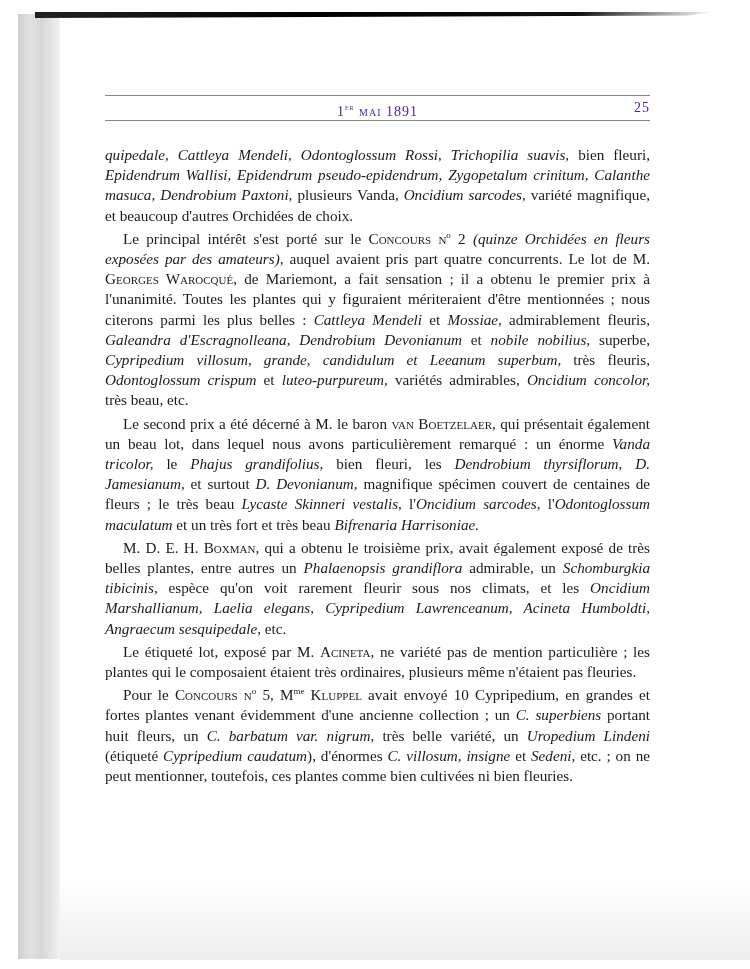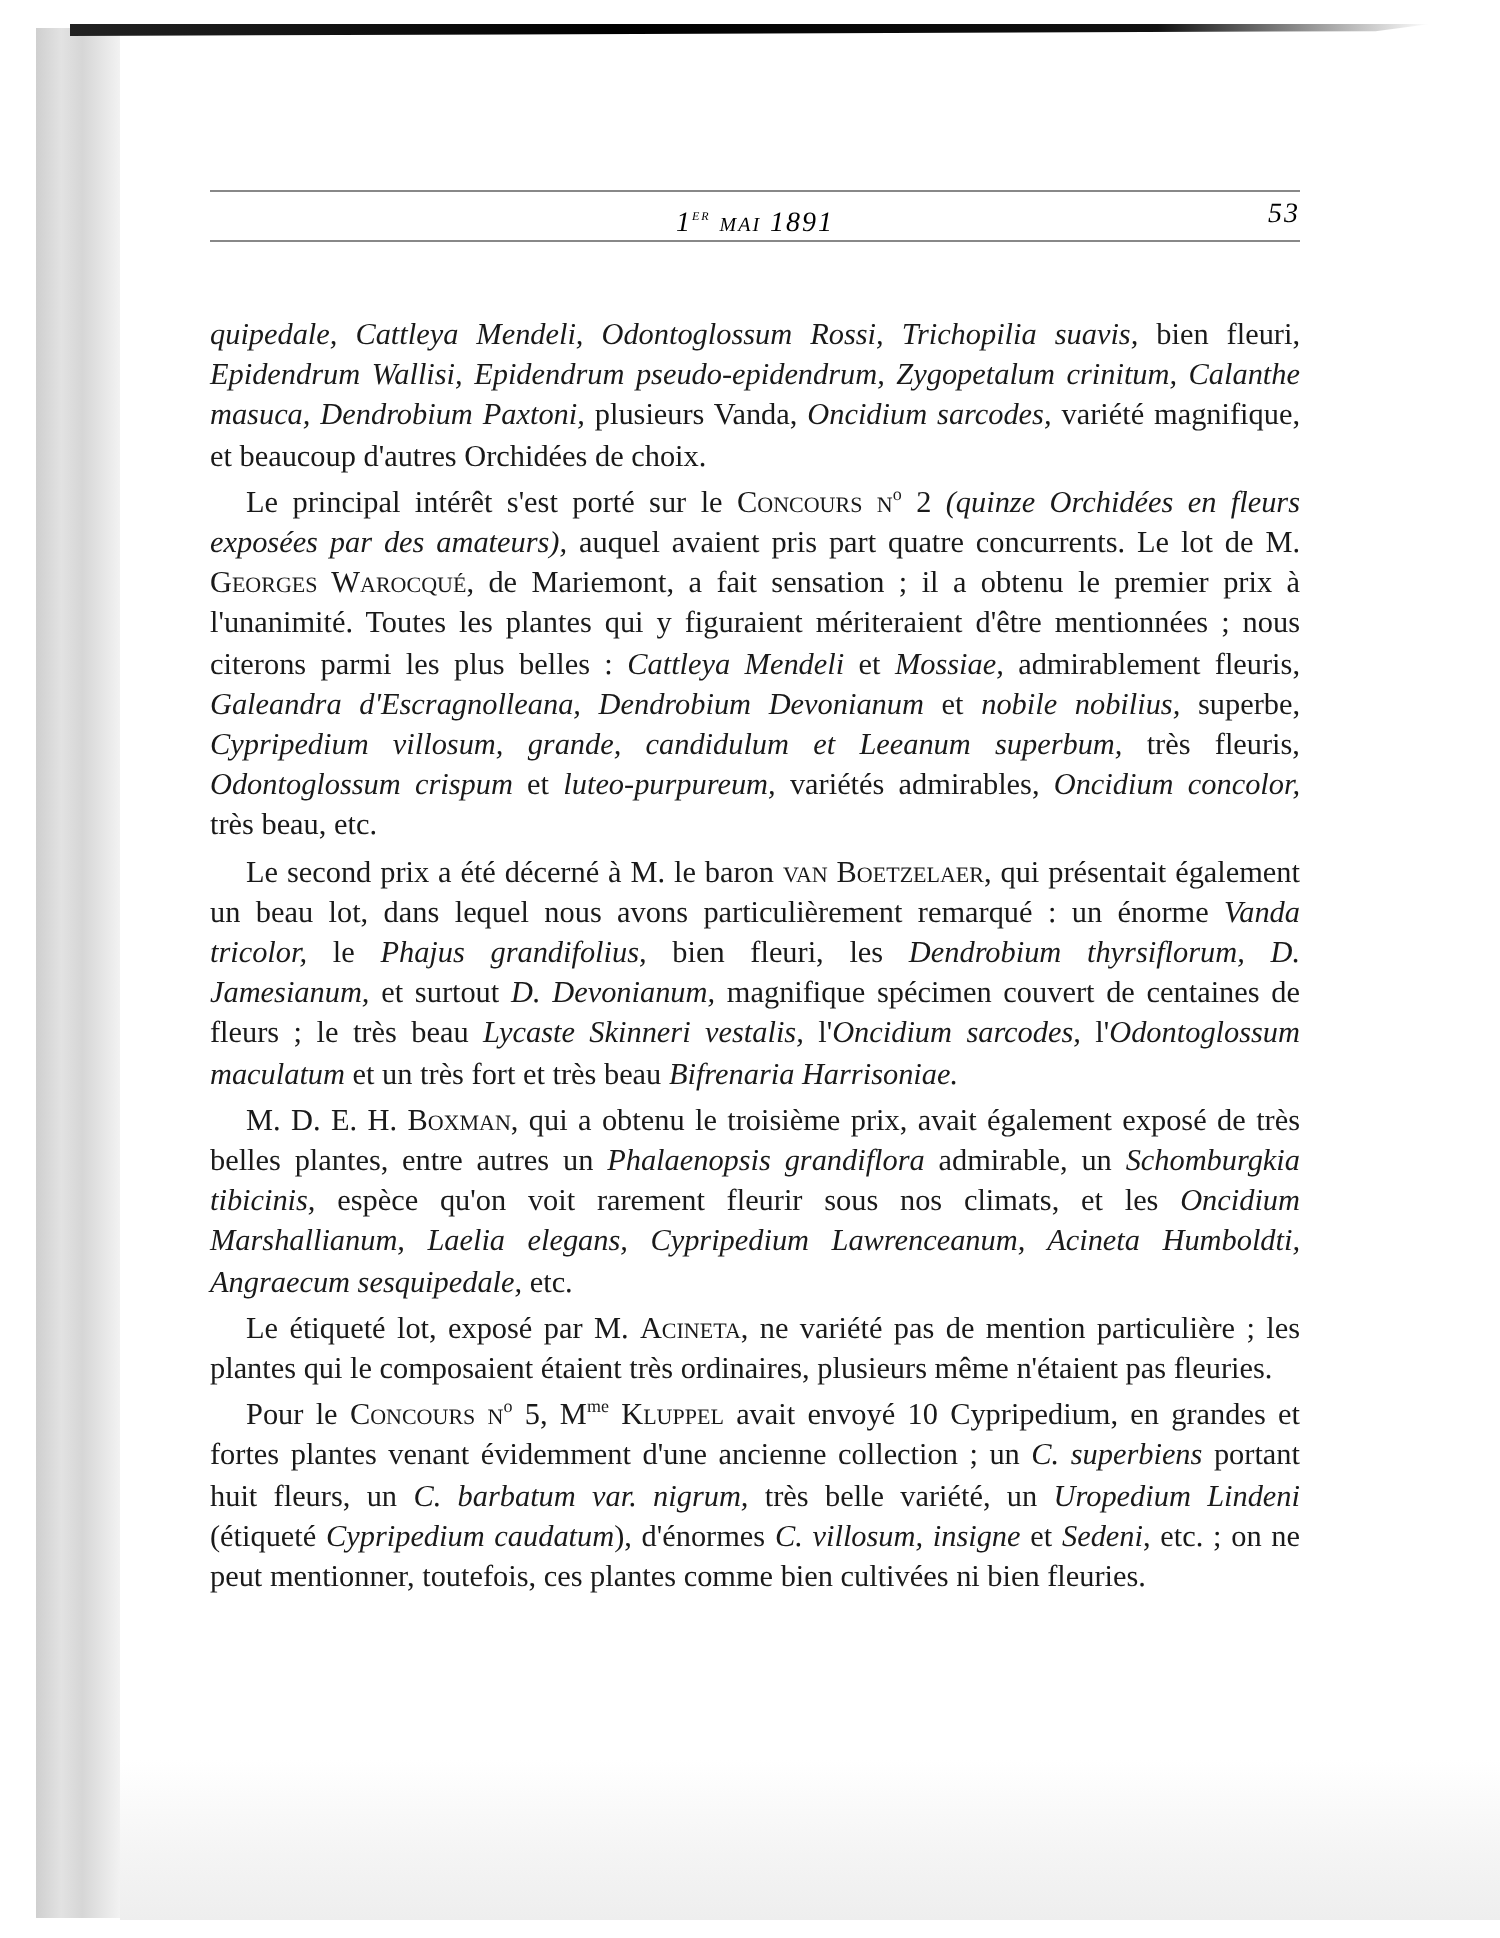--- a/index.html
+++ b/index.html
@@ -22,29 +22,29 @@
     }
     .page {
       position: absolute; left: 105px; top: 90px; width: 545px;
       font-family: "Liberation Serif", "DejaVu Serif", serif;
       color: #1a1a1a;
     }
     .rule { height: 1px; background: #888; }
     .rule.top { margin-top: 5px; }
     .running-head {
       position: relative; height: 24px; line-height: 24px;
-      font-size: 14px; letter-spacing: 1px; color: #000000; font-style: italic;
+      font-size: 14px; letter-spacing: 1px; color: #4c1d95;
     }
     .running-head .date {
       position: absolute; left: 0; right: 0; text-align: center;
       font-variant: small-caps;
     }
     .running-head .page-no { position: absolute; right: 0; top: 0; }
     .running-head sup { font-size: 8px; }
-    .body-text { margin-top: 37px; }
+    .body-text { margin-top: 24px; }
     p {
       margin: 0; font-size: 15.2px; line-height: 20.2px;
       text-align: justify; hyphens: manual;
     }
     p.indent { text-indent: 18px; margin-top: 3px; }
     .it { font-style: italic; }
     .sc { font-variant: small-caps; }
     .sup { font-size: 9px; vertical-align: super; line-height: 0; }
   </style>
 </head>
@@ -52,21 +52,21 @@
 
 <div class="scan">
   <div class="spine"></div>
   <div class="top-edge"></div>
   <div class="bottom-shade"></div>
 
   <div class="page">
     <div class="rule top"></div>
     <div class="running-head">
       <span class="date"><span>1</span><sup>er</sup><span> mai 1891</span></span>
-      <span class="page-no">53</span>
+      <span class="page-no">25</span>
     </div>
     <div class="rule"></div>
 
     <div class="body-text" id="body-text">
         <p><span class="it">quipedale, Cattleya Mendeli, Odontoglossum Rossi, Trichopilia suavis,</span><span> bien fleuri, </span><span class="it">Epidendrum Wallisi, Epidendrum pseudo-epidendrum, Zygopetalum crinitum, Calanthe masuca, Dendrobium Paxtoni,</span><span> plusieurs Vanda, </span><span class="it">Oncidium sarcodes,</span><span> variété magnifique, et beaucoup d'autres Orchidées de choix.</span></p>
         <p class="indent"><span>Le principal intérêt s'est porté sur le </span><span class="sc">Concours n</span><span class="sup">o</span><span> 2 </span><span class="it">(quinze Orchidées en fleurs exposées par des amateurs),</span><span> auquel avaient pris part quatre concurrents. Le lot de M. </span><span class="sc">Georges Warocqué</span><span>, de Mariemont, a fait sensation ; il a obtenu le premier prix à l'unanimité. Toutes les plantes qui y figuraient méri­teraient d'être mentionnées ; nous citerons parmi les plus belles : </span><span class="it">Cattleya Mendeli</span><span> et </span><span class="it">Mossiae,</span><span> admirablement fleuris, </span><span class="it">Galeandra d'Escragnolleana, Den­drobium Devonianum</span><span> et </span><span class="it">nobile nobilius,</span><span> superbe, </span><span class="it">Cypripedium villosum, grande, candidulum et Leeanum superbum,</span><span> très fleuris, </span><span class="it">Odontoglossum crispum</span><span> et </span><span class="it">luteo-purpureum,</span><span> variétés admirables, </span><span class="it">Oncidium concolor,</span><span> très beau, etc.</span></p>
         <p class="indent"><span>Le second prix a été décerné à M. le baron </span><span class="sc">van Boetzelaer</span><span>, qui pré­sentait également un beau lot, dans lequel nous avons particulièrement remarqué : un énorme </span><span class="it">Vanda tricolor,</span><span> le </span><span class="it">Phajus grandifolius,</span><span> bien fleuri, les </span><span class="it">Dendrobium thyrsiflorum, D. Jamesianum,</span><span> et surtout </span><span class="it">D. Devonianum,</span><span> magni­fique spécimen couvert de centaines de fleurs ; le très beau </span><span class="it">Lycaste Skinneri vestalis,</span><span> l'</span><span class="it">Oncidium sarcodes,</span><span> l'</span><span class="it">Odontoglossum maculatum</span><span> et un très fort et très beau </span><span class="it">Bifrenaria Harrisoniae.</span></p>
         <p class="indent"><span>M. D. E. H. </span><span class="sc">Boxman</span><span>, qui a obtenu le troisième prix, avait également exposé de très belles plantes, entre autres un </span><span class="it">Phalaenopsis grandiflora</span><span> admi­rable, un </span><span class="it">Schomburgkia tibicinis,</span><span> espèce qu'on voit rarement fleurir sous nos climats, et les </span><span class="it">Oncidium Marshallianum, Laelia elegans, Cypripedium Lawren­ceanum, Acineta Humboldti, Angraecum sesquipedale,</span><span> etc.</span></p>
         <p class="indent"><span>Le étiqueté lot, exposé par M. </span><span class="sc">Acineta</span><span>, ne variété pas de mention parti­culière ; les plantes qui le composaient étaient très ordinaires, plusieurs même n'étaient pas fleuries.</span></p>
         <p class="indent"><span>Pour le </span><span class="sc">Concours n</span><span class="sup">o</span><span> 5, M</span><span class="sup">me</span><span> </span><span class="sc">Kluppel</span><span> avait envoyé 10 Cypripedium, en grandes et fortes plantes venant évidemment d'une ancienne collection ; un </span><span class="it">C. superbiens</span><span> portant huit fleurs, un </span><span class="it">C. barbatum var. nigrum,</span><span> très belle variété, un </span><span class="it">Uropedium Lindeni</span><span> (étiqueté </span><span class="it">Cypripedium caudatum</span><span>), d'énormes </span><span class="it">C. villosum, insigne</span><span> et </span><span class="it">Sedeni</span><span>, etc. ; on ne peut mentionner, toutefois, ces plantes comme bien cultivées ni bien fleuries.</span></p>

